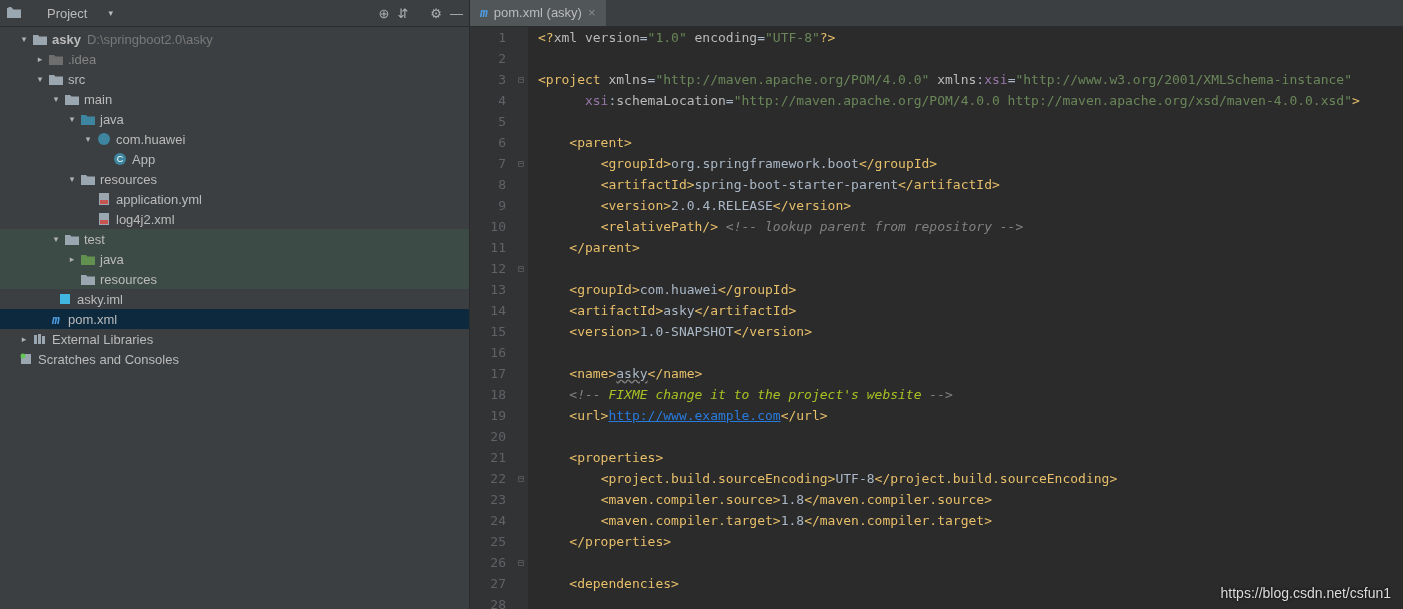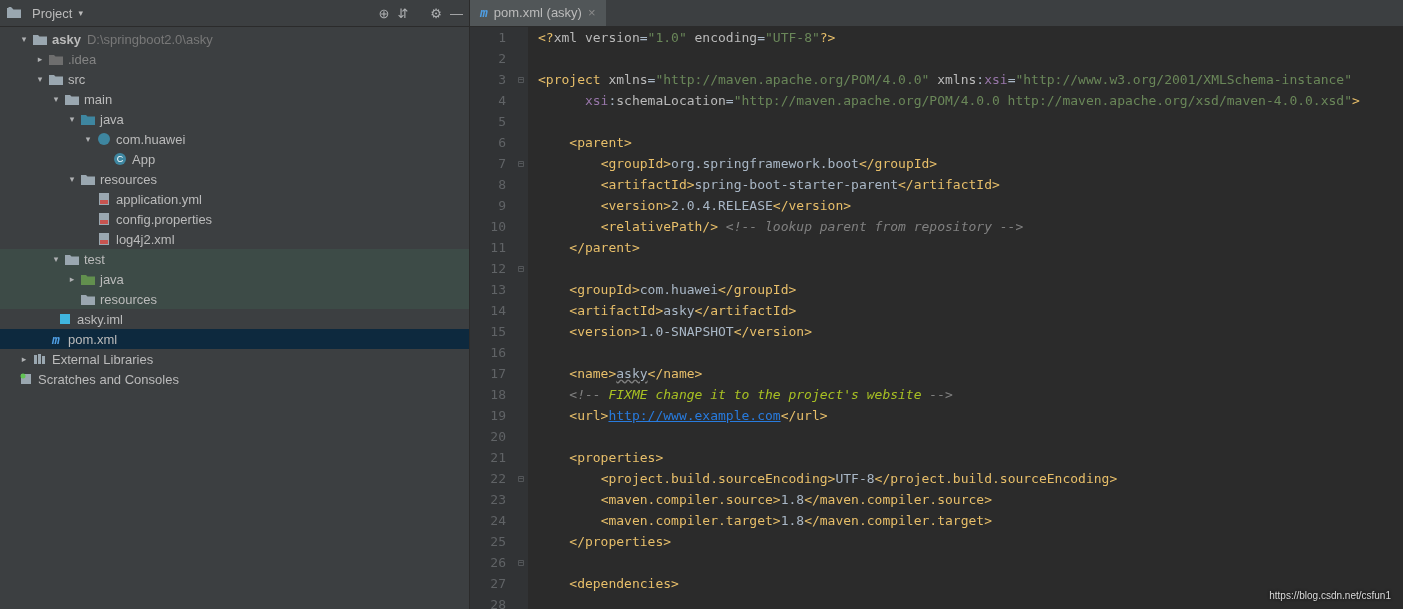--- a/index.html
+++ b/index.html
@@ -1,21 +1,21 @@
 <!DOCTYPE html>
 <html><head>
 <meta charset="utf-8">
 <style>
   * { margin:0; padding:0; box-sizing:border-box; }
   body { font-family: "Segoe UI", "Microsoft YaHei", sans-serif; font-size:13px; background:#2b2b2b; color:#bbbbbb; width:1403px; height:609px; overflow:hidden; position:relative; }
   .root { display:flex; height:100%; }
   
   .project-panel { width:470px; background:#3c3f41; display:flex; flex-direction:column; border-right:1px solid #2b2b2b; }
   .panel-header { height:27px; display:flex; align-items:center; padding:0 6px; background:#3c3f41; border-bottom:1px solid #2b2b2b; }
-  .panel-title { display:flex; align-items:center; gap:6px; flex:1; }
+  .panel-title { display:flex; align-items:center; gap:21px; flex:1; }
   .panel-actions { display:flex; gap:8px; align-items:center; }
   .panel-actions span { cursor:pointer; color:#afb1b3; }
   .tree { flex:1; overflow:auto; padding-top:2px; }
   .tree-row { height:20px; display:flex; align-items:center; white-space:nowrap; cursor:pointer; }
   .tree-row.selected { background:#0d293e; }
   .tree-row.hl { background:#3d4b47; }
   .arrow { width:12px; display:inline-flex; justify-content:center; color:#afb1b3; font-size:9px; margin-right:2px;}
   .arrow.none { visibility:hidden; }
   .ficon { width:16px; display:inline-flex; justify-content:center; margin-right:4px; }
   .tree-row .path { color:#787878; margin-left:6px; }
@@ -38,21 +38,21 @@
   .t-tag { color:#e8bf6a; }
   .t-attr { color:#bababa; }
   .t-attr-ns { color:#9876aa; }
   .t-str { color:#6a8759; }
   .t-text { color:#a9b7c6; }
   .t-comment { color:#808080; font-style:italic; }
   .t-comment-fix { color:#a8c023; font-style:italic; }
   .t-link { color:#287bde; text-decoration:underline; }
   .wavy { text-decoration: underline wavy #808080; }
   .bulb { color:#f0a732; }
-  .watermark { position:absolute; right:12px; bottom:8px; color:#dcdcdc; font-size:10px; text-shadow:0 0 3px #000;margin-left:32px; }
+  .watermark { position:absolute; right:12px; bottom:8px; color:#dcdcdc; font-size:14px; text-shadow:0 0 3px #000;margin-left:32px; }
 </style>
 </head>
 <body>
 
 <div class="root">
   <div class="project-panel">
     <div class="panel-header">
       <div class="panel-title">
         <span class="ficon">
           <svg class="folder" viewBox="0 0 14 12">
@@ -148,30 +148,20 @@
         </div>
         <div class="tree-row" style="padding-left: 82px; text-align: center;">
           <span class="arrow none">▸</span>
           <span class="ficon">
             <svg width="14" height="14" viewBox="0 0 14 14">
               <rect x="2" y="1" width="10" height="12" fill="#9aa7b0"></rect>
               <rect x="3" y="8" width="8" height="4" fill="#c75450"></rect>
             </svg>
           </span>
           <span class="lbl">application.yml</span>
-        </div>
-        <div class="tree-row" style="padding-left: 82px;">
-          <span class="arrow none">▸</span>
-          <span class="ficon">
-            <svg width="14" height="14" viewBox="0 0 14 14">
-              <rect x="2" y="1" width="10" height="12" fill="#9aa7b0"></rect>
-              <rect x="3" y="8" width="8" height="4" fill="#c75450"></rect>
-            </svg>
-          </span>
-          <span class="lbl">config.properties</span>
         </div>
         <div class="tree-row" style="padding-left: 82px;">
           <span class="arrow none">▸</span>
           <span class="ficon">
             <svg width="14" height="14" viewBox="0 0 14 14">
               <rect x="2" y="1" width="10" height="12" fill="#9aa7b0"></rect>
               <rect x="3" y="8" width="8" height="4" fill="#c75450"></rect>
             </svg>
           </span>
           <span class="lbl">log4j2.xml</span>

